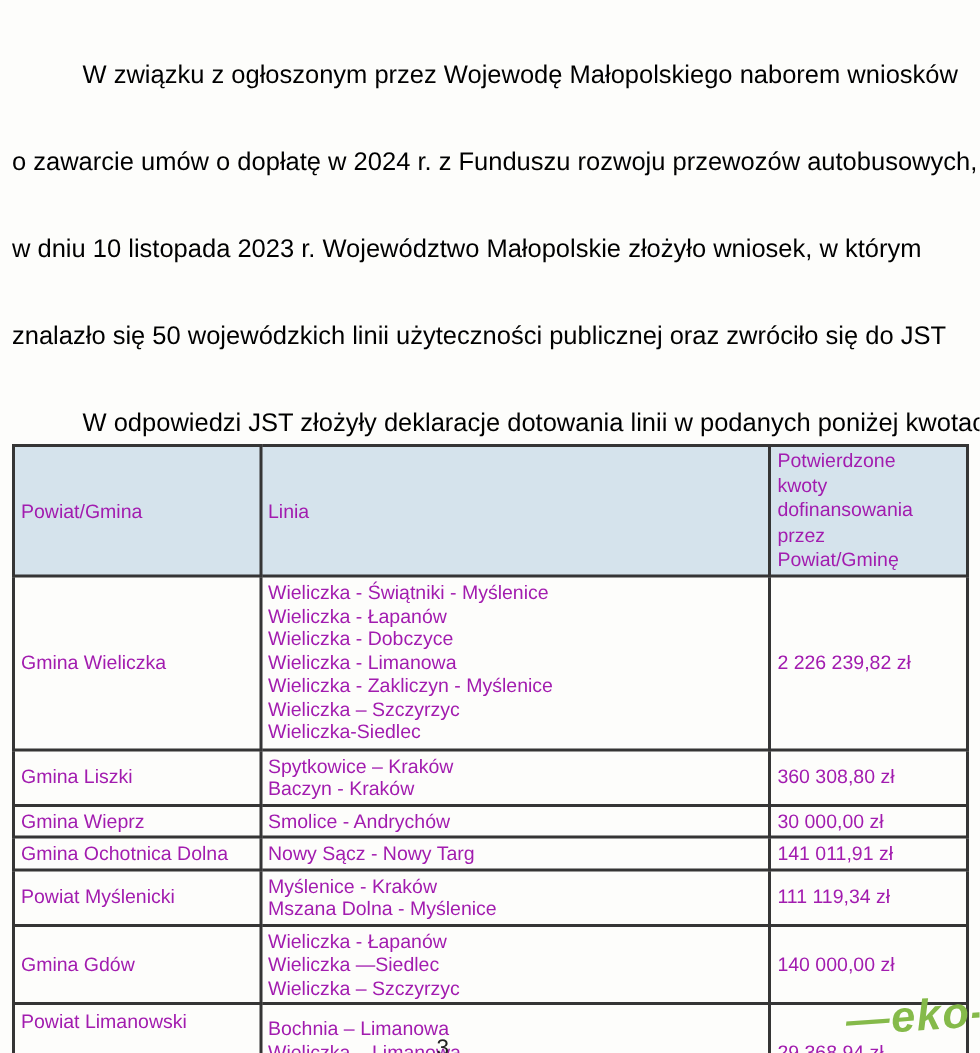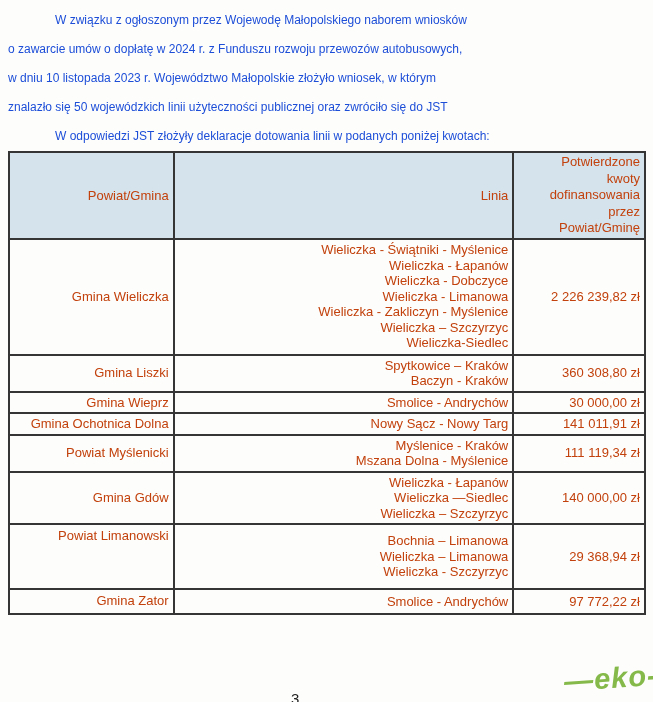--- a/index.html
+++ b/index.html
@@ -14,45 +14,46 @@
     background: #fdfdfb;
     font-family: "Liberation Sans", sans-serif;
     color: #1b1b1b;
   }
   
   .text-block {
     padding: 6px 6px 0 8px;
     width: 641px;
   }
   .pline {
-    font-size: 12px;
+    font-size: 17px;
     line-height: 29px;
     white-space: nowrap;
-    color: #1d4ed8;
+    color: #000000;
+    margin-top: 29px;
   }
   .pline.indent {
     text-indent: 47px;
   }
   
   table.decl-table {
     border-collapse: collapse;
     table-layout: fixed;
     width: 638px;
     margin-left: 8px;
   }
   .decl-table td, .decl-table th {
     border: 2px solid #353535;
     font-size: 13px;
     line-height: 15.5px;
-    text-align: right;
+    text-align: left;
     vertical-align: middle;
     padding: 2px 4px;
     white-space: pre-line;
     font-weight: normal;
-    color: #c2410c;
+    color: #a21caf;
   }
   .decl-table th {
     background: #d5e3ec;
   }
   .col-gmina  { width: 160px; }
   .col-linia  { width: 330px; }
   .col-amount { width: 128px; }
   th.hdr-amount { line-height: 16.5px; padding-top: 1px; padding-bottom: 1px; }
   tr.h-hdr { height: 85px; }
   tr.h-r1  { height: 116px; }

